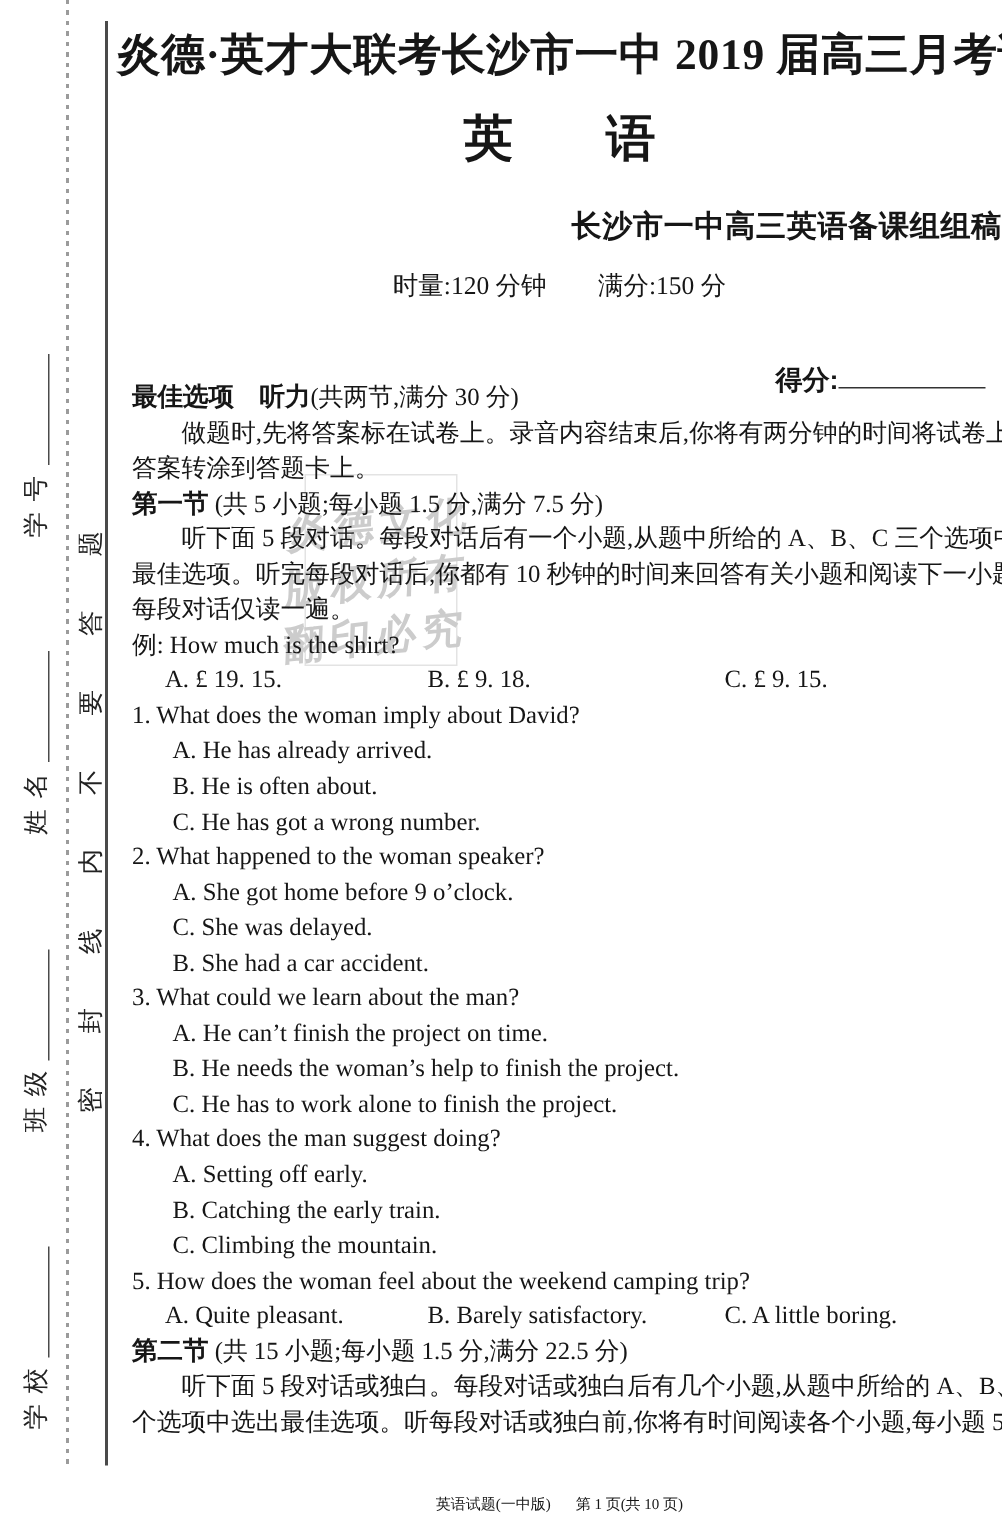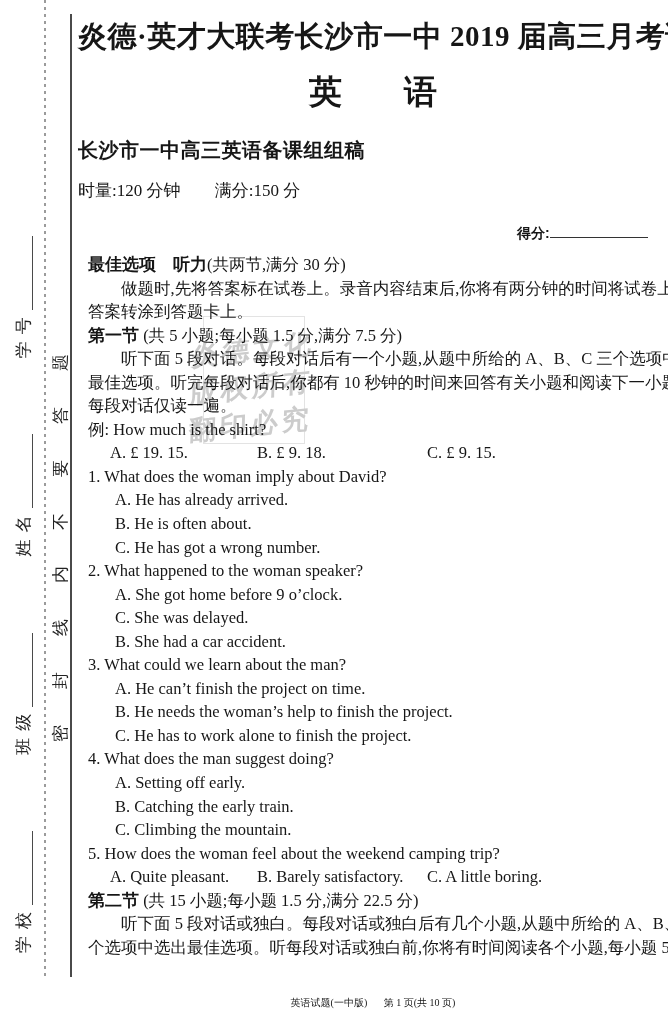--- a/index.html
+++ b/index.html
@@ -46,48 +46,48 @@
     position:absolute;left:78px;right:0;top:17px;text-align:center;
     font-size:29px;font-weight:900;letter-spacing:0.5px;white-space:nowrap;
   }
   .subject{
     position:absolute;left:78px;right:0;top:70px;text-align:center;
     font-family:"Liberation Sans","DejaVu Sans",sans-serif;
     font-size:33px;font-weight:900;
   }
   .subject span{letter-spacing:62px;padding-left:62px;}
   .byline{
-    position:absolute;left:78px;right:0;top:137px;text-align:left;
+    position:absolute;left:78px;right:0;top:137px;text-align:right;
     font-family:"Liberation Sans","DejaVu Sans",sans-serif;
     font-size:20px;font-weight:bold;letter-spacing:0.5px;
   }
   .meta{
-    position:absolute;left:78px;right:0;top:179px;font-size:17px;
+    position:absolute;left:78px;right:0;top:179px;text-align:center;font-size:17px;
   }
   .meta .m2{margin-left:30px;}
   .score{
-    position:absolute;top:225px;left:517px;font-size:14px;font-weight:bold;white-space:nowrap;
+    position:absolute;top:241px;left:517px;font-size:18px;font-weight:bold;white-space:nowrap;
     font-family:"Liberation Sans","DejaVu Sans",sans-serif;
   }
   .score .blank{
     display:inline-block;width:98px;height:6px;border-bottom:1.6px solid #333;
     vertical-align:0px;
   }
   
   .content{
     position:absolute;left:88px;top:253px;width:576px;font-size:16.5px;
   }
   .ln{height:23.55px;line-height:23.55px;white-space:nowrap;}
   .hd{
     font-family:"Liberation Sans","DejaVu Sans",sans-serif;
     font-weight:bold;font-size:17px;
   }
   .ind{padding-left:33px;}
   .opt{padding-left:27px;}
-  .optrow{display:flex;padding-left:22px;}
+  .optrow{display:flex;padding-left:22px;gap:28px;}
   .optrow .o1{width:147px;}
   .optrow .o2{width:170px;}
   .optrow .o3{flex:1;}
   
   .footer{
     position:absolute;left:78px;right:0;top:996px;text-align:center;font-size:10px;
   }
   .footer .f2{margin-left:14px;}
 </style>
 </head>

